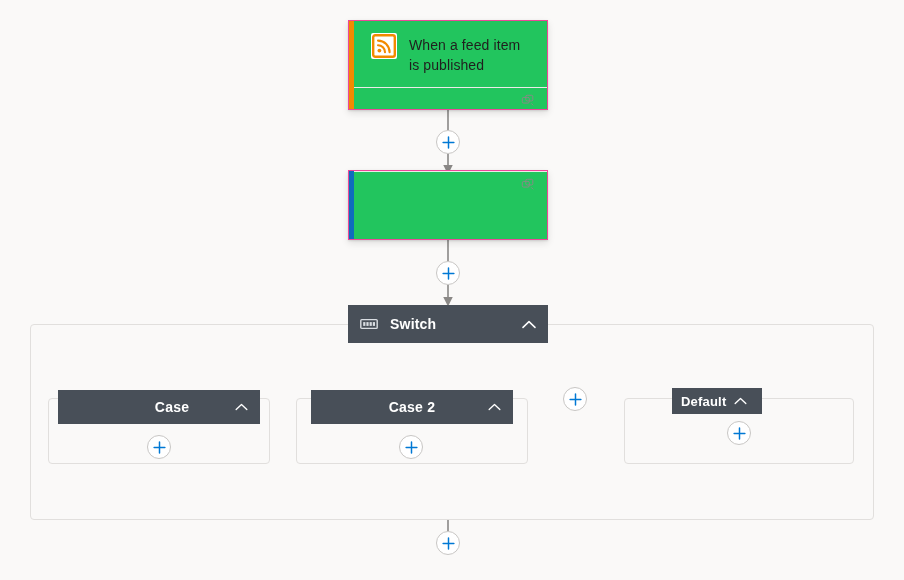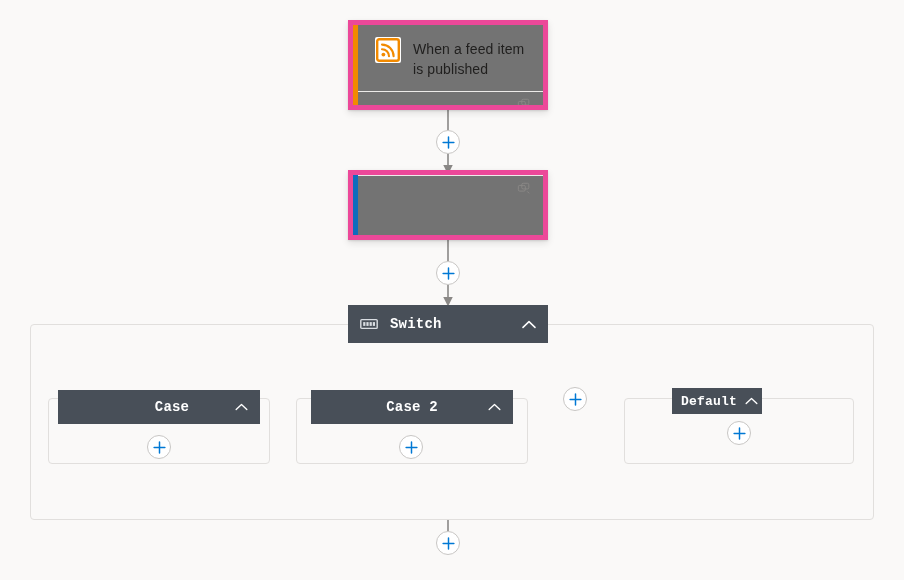--- a/index.html
+++ b/index.html
@@ -26,22 +26,22 @@
     position: absolute;
     left: 0; top: 0;
     width: 904px; height: 580px;
     pointer-events: none;
     z-index: 1;
   }
 
   
   .card {
     position: absolute;
-    background: #737373;
-    border: 5px solid #ec4899;
+    background: #22c55e;
+    border: 1px solid #ec4899;
     box-shadow: 0 0.6px 1.8px rgba(0,0,0,0.10), 0 3.2px 7.2px rgba(0,0,0,0.11);
     z-index: 3;
     box-sizing: border-box;
     overflow: hidden;
   }
   .card .accent {
     position: absolute;
     left: 0; top: 0; bottom: 0;
     width: 5px;
   }
@@ -87,21 +87,20 @@
 
   
   .scope-header {
     position: absolute;
     background: #484f58;
     color: #ffffff;
     display: flex;
     align-items: center;
     box-sizing: border-box;
     z-index: 4;
-    font-family: Liberation Mono, monospace;
   }
   .scope-header .scope-title {
     font-size: 14px;
     font-weight: bold;
     letter-spacing: 0.2px;
     color: #ffffff;
   }
   .scope-header .chevron { line-height: 0; }
 
   #switch-header {

